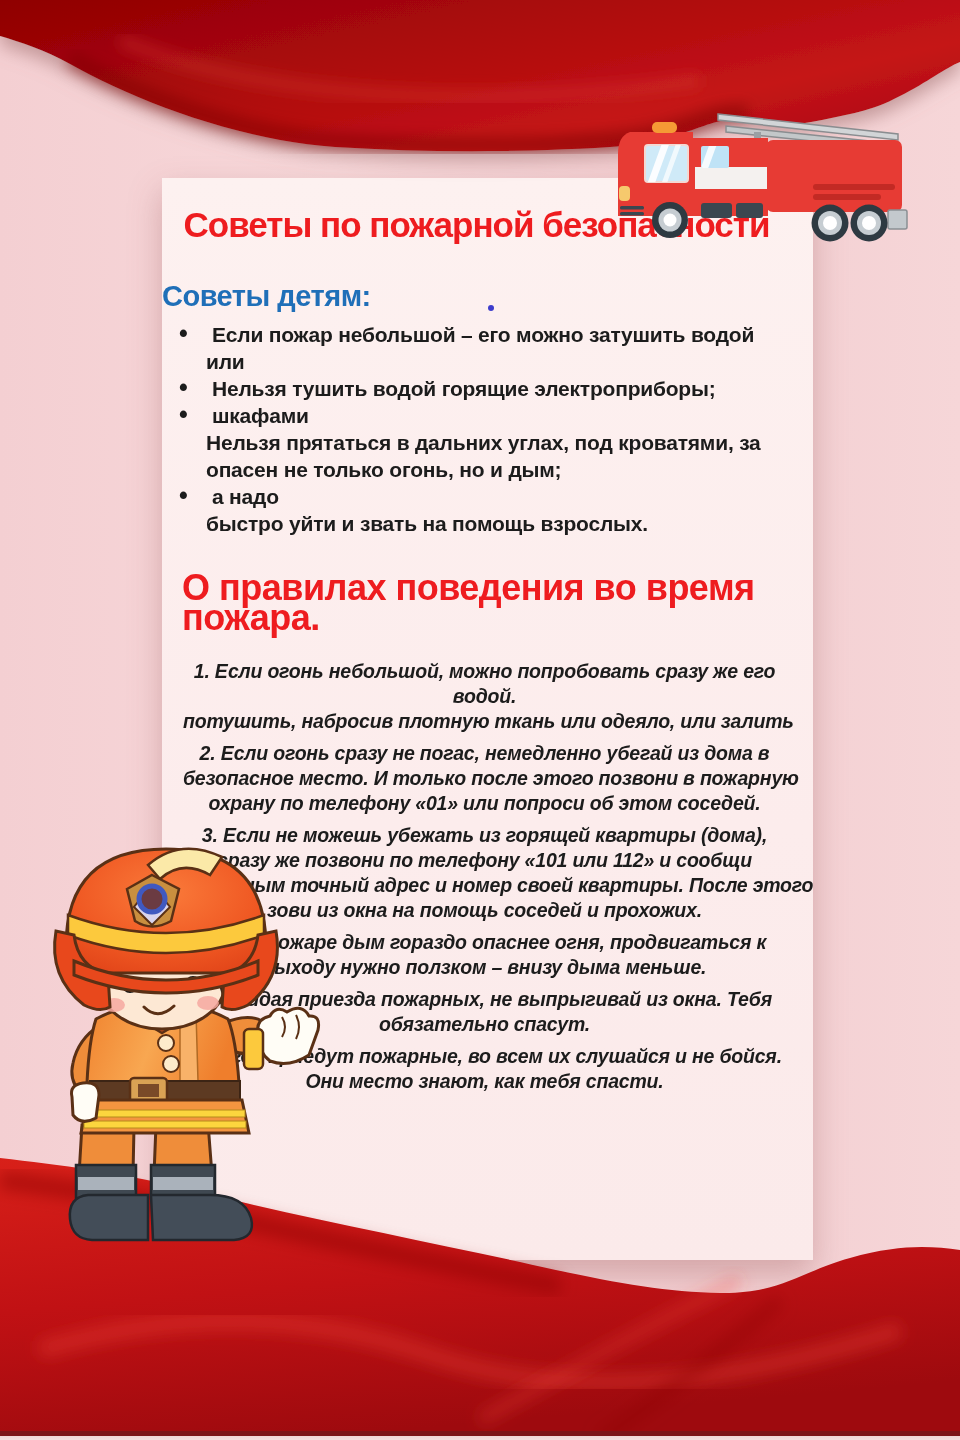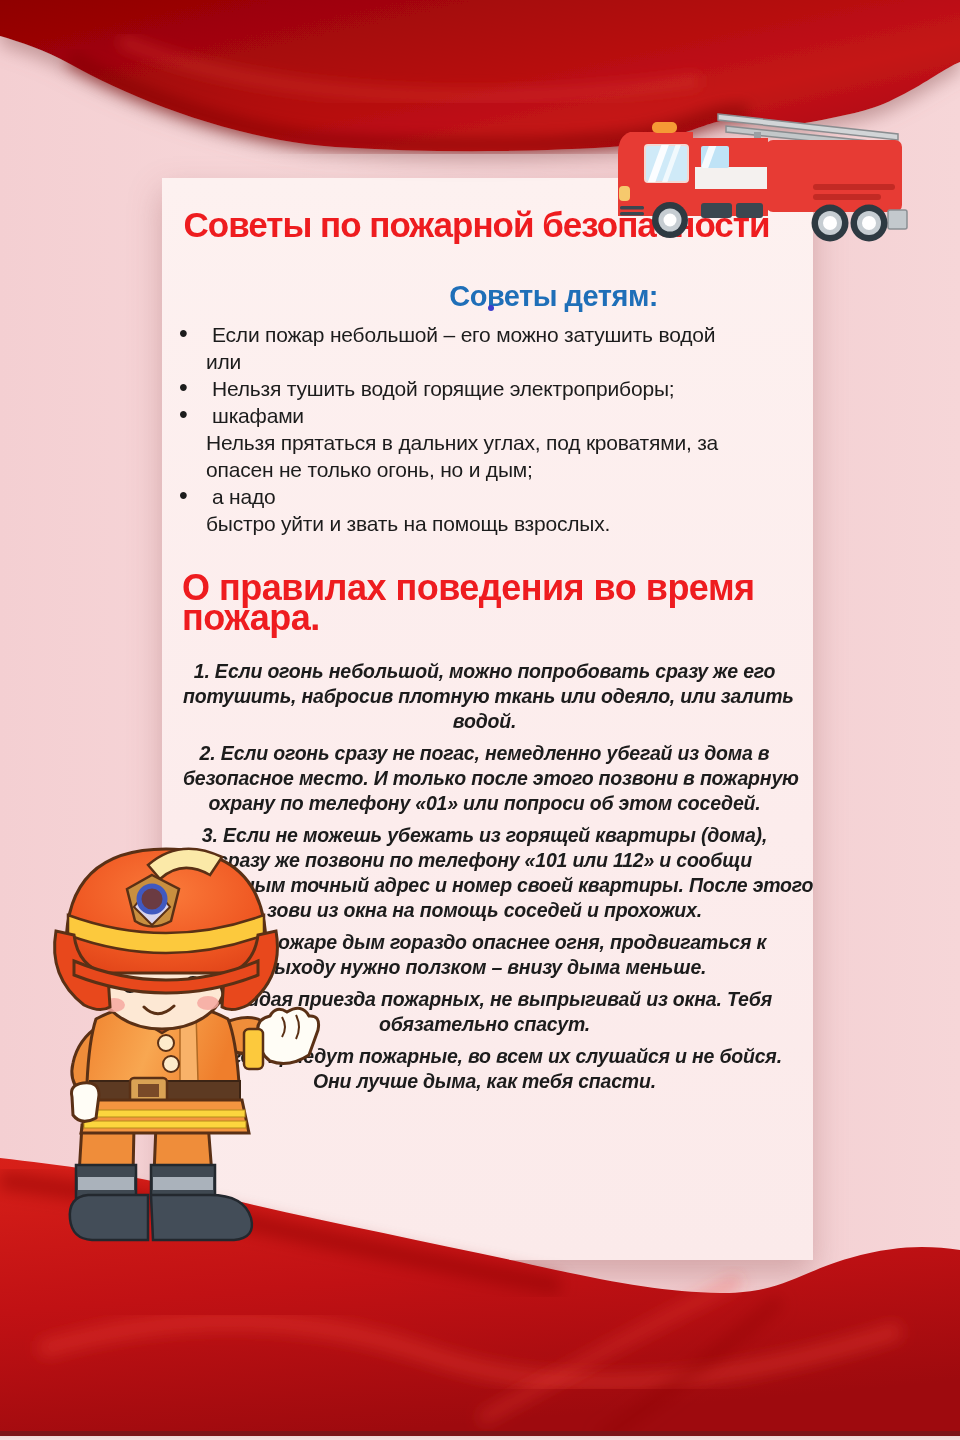--- a/index.html
+++ b/index.html
@@ -19,32 +19,32 @@
     position:absolute;left:162px;top:178px;width:651px;height:1082px;z-index:2;
     background:linear-gradient(180deg,#fdf1f0 0%,#fcecec 60%,#fbeaea 100%);
     box-shadow:0 14px 30px rgba(150,85,85,.35);
   }
   .title{
     margin:28px 40px 0 18px; text-align:center;
     font-size:35px; line-height:38px; font-weight:bold; letter-spacing:-1px;
     color:var(--title-red,#ee1c1f);
   }
   .children-heading{
-    margin:37px 155px 0 0; text-align:right; position:relative;
+    margin:37px 155px 0 0; text-align:left; position:relative;
     font-size:29px; line-height:31px; font-weight:bold; letter-spacing:-0.5px;
     color:var(--heading-blue,#1f6fb8);
   }
   .blue-dot{
     position:absolute; left:326px; top:127px; width:6px; height:6px;
     border-radius:50%; background:var(--dot-blue,#3d3ccc); z-index:5;
   }
   .tips{margin:9px 0 0 0; padding:0; list-style:none;}
   .tips li{
     position:relative; padding-left:44px;
-    font-size:21px; line-height:27px; font-weight:normal; letter-spacing:-0.2px;
+    font-size:21px; line-height:27px; font-weight:bold; letter-spacing:-0.2px;
     color:var(--text-dark,#1c1c1c);
   }
   .tips li::before{
     content:"\2022"; position:absolute; left:17px; top:-1px; font-size:25px;
     color:var(--text-dark,#1c1c1c);
   }
   .tips .ln:first-child{padding-left:6px;}
   .ln{display:block; white-space:nowrap;}
   .rules-heading{
     margin:36px 44px 0 20px; 
@@ -108,22 +108,22 @@
         </li>
       <li>
           <span class="ln">а надо</span>
           <span class="ln">быстро уйти и звать на помощь взрослых.</span>
         </li>
     </ul>
     <h2 class="rules-heading">О правилах поведения во время пожара.</h2>
     <div class="rules">
       <p>
           <span class="ln">1. Если огонь небольшой, можно попробовать сразу же его</span>
+          <span class="ln">водой.</span>
           <span class="ln">потушить, набросив плотную ткань или одеяло, или залить</span>
-          <span class="ln">водой.</span>
         </p>
       <p>
           <span class="ln">2. Если огонь сразу не погас, немедленно убегай из дома в</span>
           <span class="ln">безопасное место. И только после этого позвони в пожарную</span>
           <span class="ln">охрану по телефону «01» или попроси об этом соседей.</span>
         </p>
       <p>
           <span class="ln">3. Если не можешь убежать из горящей квартиры (дома),</span>
           <span class="ln">сразу же позвони по телефону «101 или 112» и сообщи</span>
           <span class="ln">пожарным точный адрес и номер своей квартиры. После этого</span>
@@ -132,21 +132,21 @@
       <p>
           <span class="ln">4. При пожаре дым гораздо опаснее огня, продвигаться к</span>
           <span class="ln">выходу нужно ползком – внизу дыма меньше.</span>
         </p>
       <p>
           <span class="ln">5. Ожидая приезда пожарных, не выпрыгивай из окна. Тебя</span>
           <span class="ln">обязательно спасут.</span>
         </p>
       <p>
           <span class="ln">6. Когда приедут пожарные, во всем их слушайся и не бойся.</span>
-          <span class="ln">Они лучше дыма, как тебя спасти.</span>
+          <span class="ln">Они место знают, как тебя спасти.</span>
         </p>
     </div>
   </div>
 
   <svg class="truck" width="302" height="142" viewBox="0 0 302 142">
     <defs>
       <clipPath id="winClip">
           <rect x="37" y="39" width="43" height="37" rx="3"></rect>
         </clipPath>
       <clipPath id="winClip2">

